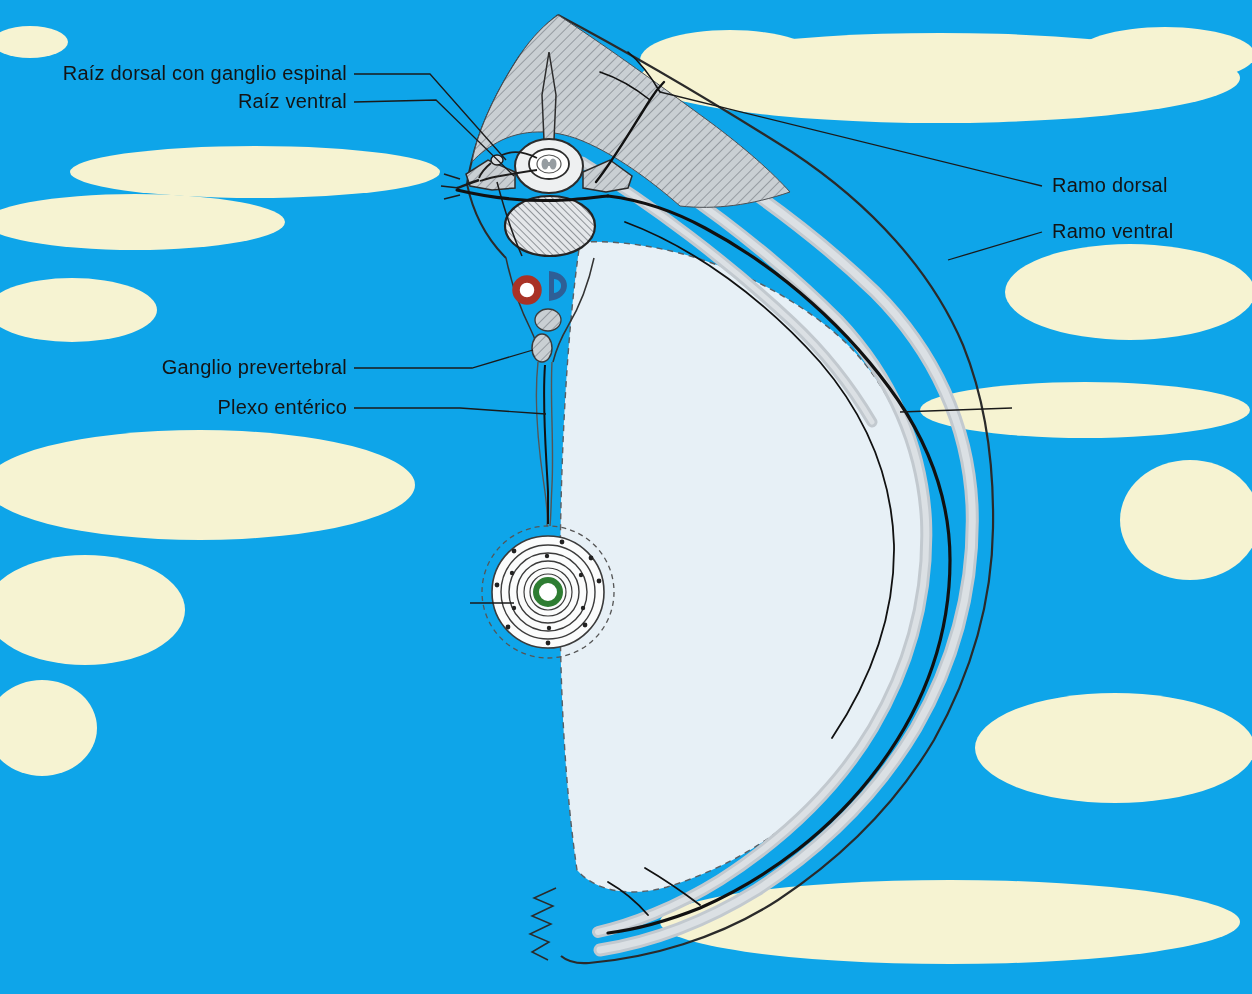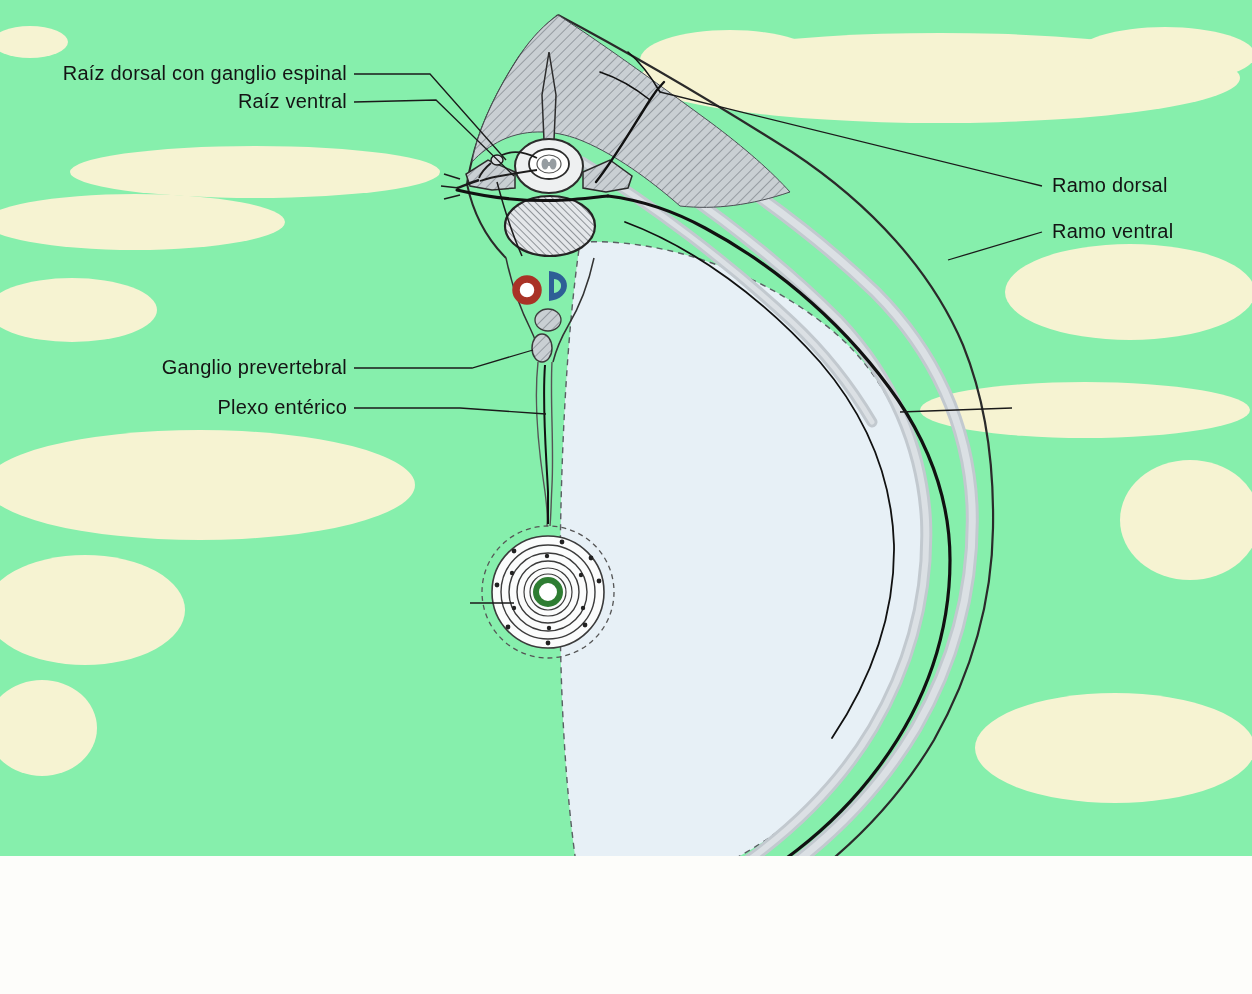--- a/index.html
+++ b/index.html
@@ -1,19 +1,19 @@
 <!DOCTYPE html>
 <html><head>
 <meta charset="utf-8">
 <style>
   html,body{margin:0;padding:0;background:#fdfdfa;}
   .stage{
     position:relative;
-    width:1252px;height:856px;
-    background:#86efac;
+    width:1252px;height:994px;
+    background:#0ea5e9;
     font-family:"Liberation Sans", sans-serif;
     overflow:hidden;
   }
   svg{display:block;}
   text.fig-label{
     font-family:"Liberation Sans", sans-serif;
     font-size:20px;
     fill:#141414;
     letter-spacing:0.2px;
   }

